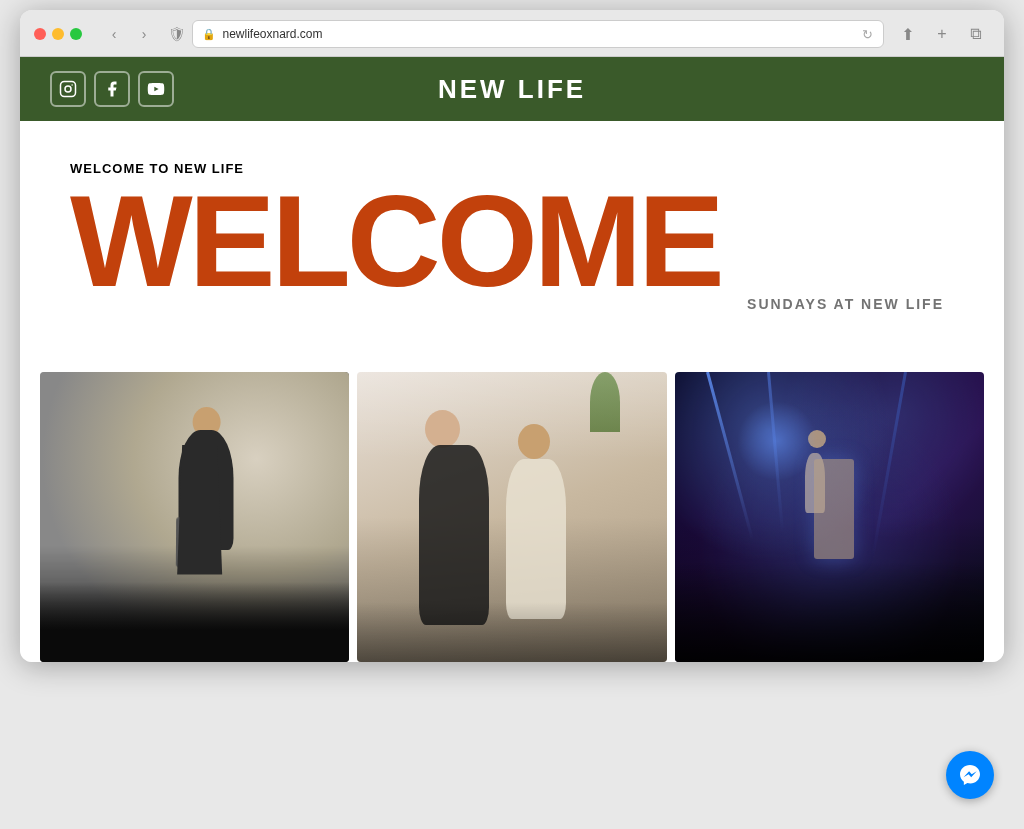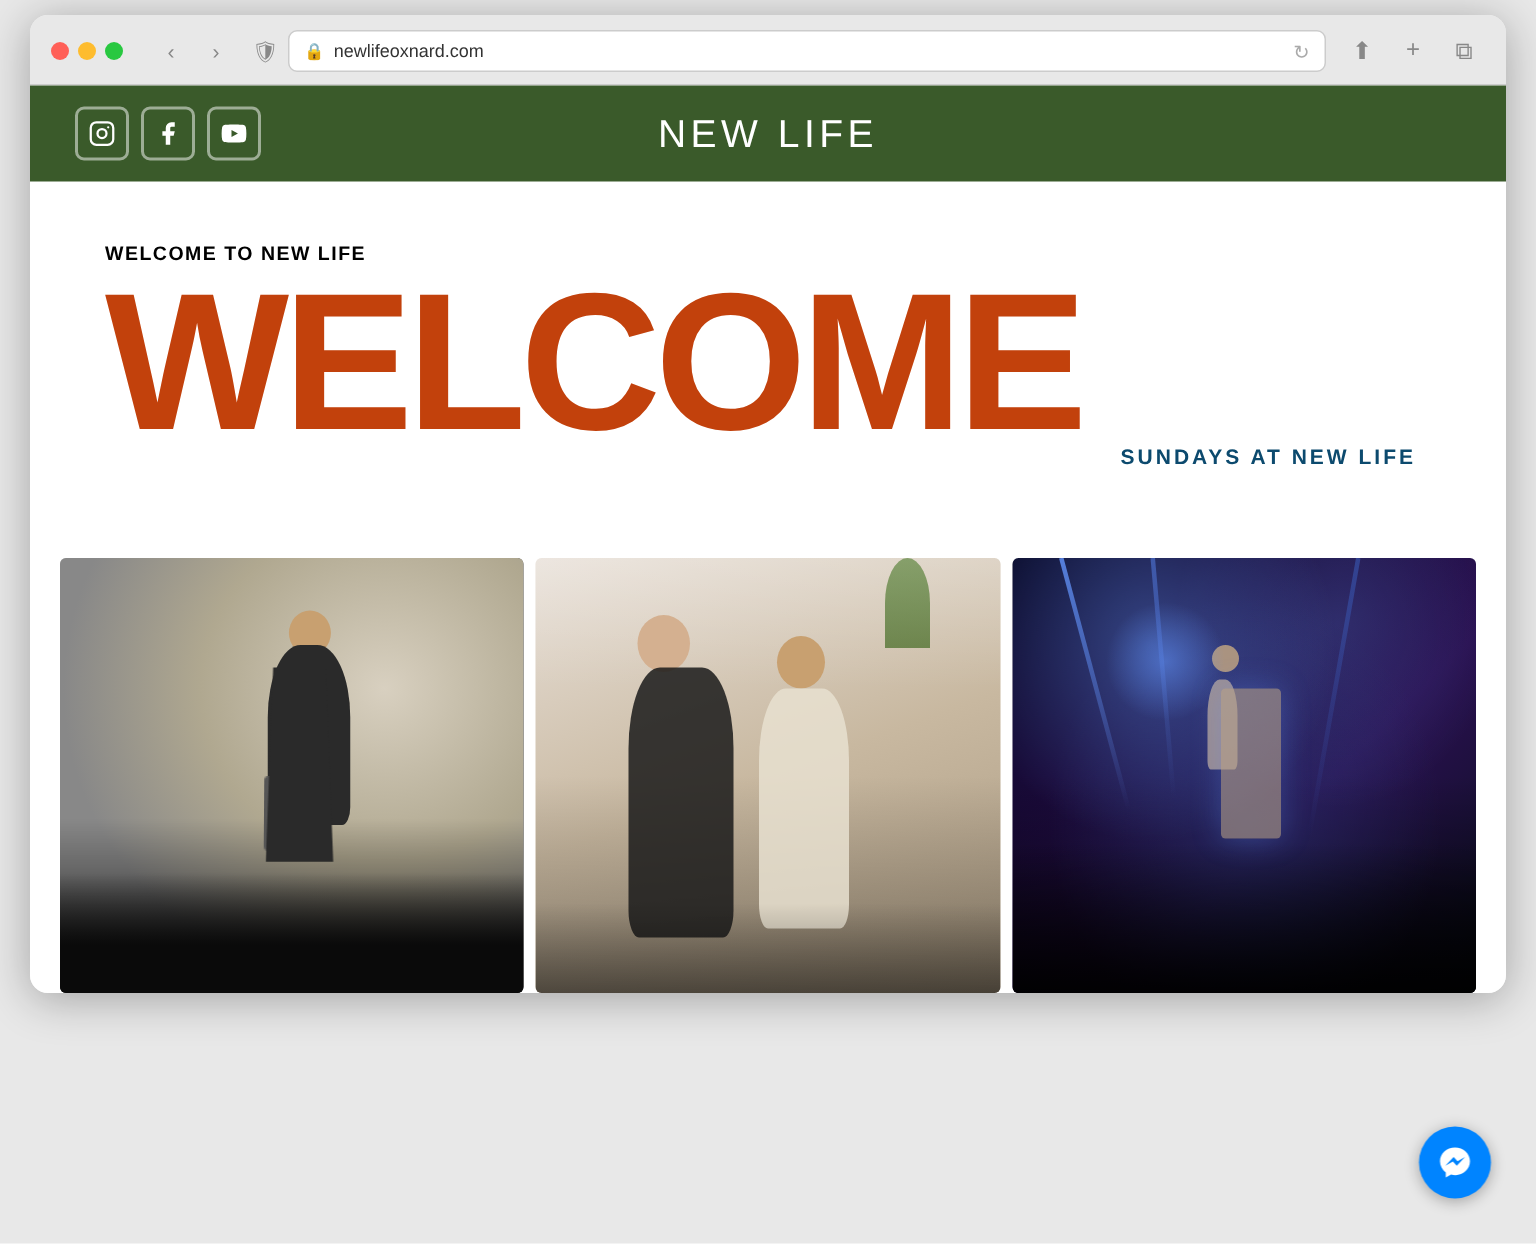--- a/index.html
+++ b/index.html
@@ -142,21 +142,21 @@
       font-size: 16px;
       cursor: pointer;
     }
 
     .site-logo {
       position: absolute;
       left: 50%;
       transform: translateX(-50%);
       color: #fff;
       font-size: 26px;
-      font-weight: 400;
+      font-weight: 700;
       letter-spacing: 3px;
       text-transform: uppercase;
     }
 
     
     .main-nav {
       background: #fff;
       padding: 18px 0 14px;
       display: flex;
       justify-content: center;
@@ -197,21 +197,21 @@
       text-transform: uppercase;
       font-family: Arial Black, Arial, sans-serif;
     }
 
     .hero-tagline {
       text-align: right;
       font-size: 14px;
       font-weight: 700;
       letter-spacing: 2px;
       text-transform: uppercase;
-      color: #0c4a6e;
+      color: #737373;
       margin-top: -10px;
       padding-right: 10px;
     }
 
     
     .photo-grid {
       display: grid;
       grid-template-columns: 1fr 1fr 1fr;
       gap: 8px;
       padding: 40px 20px 0;

